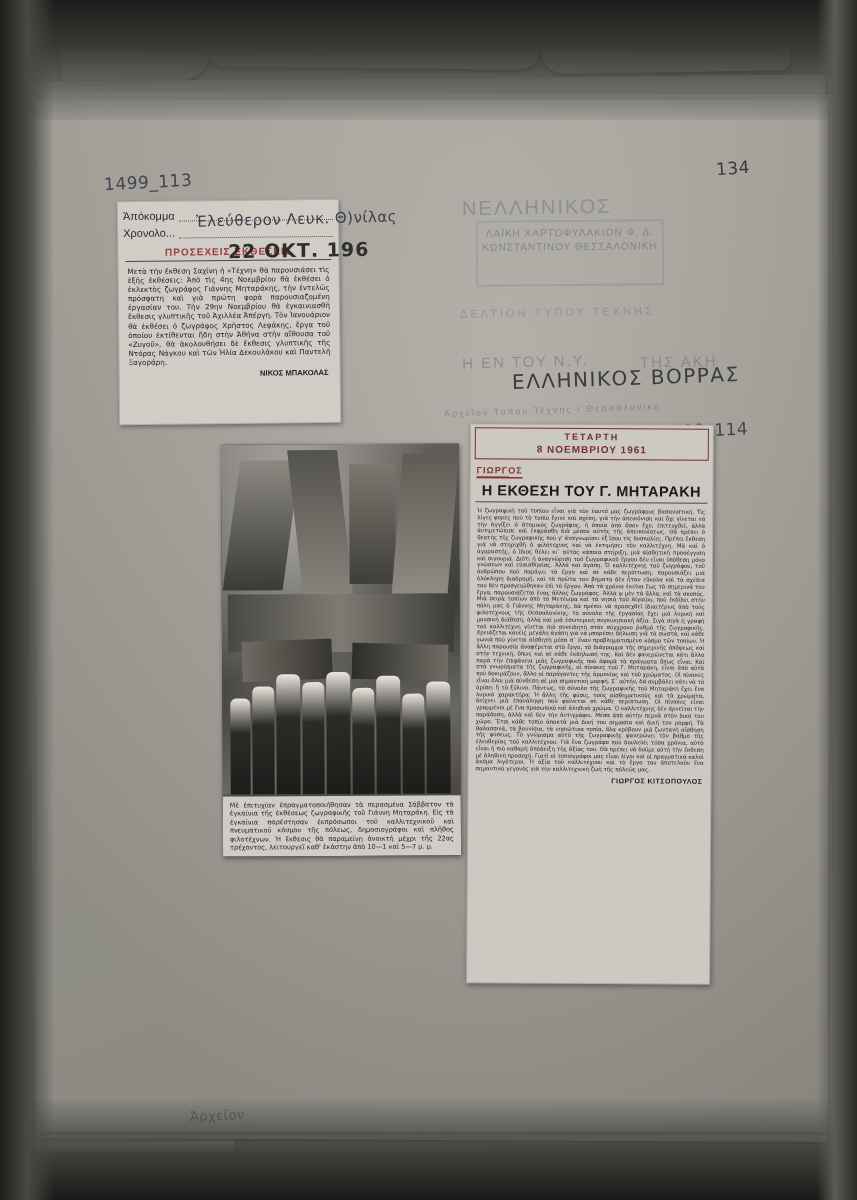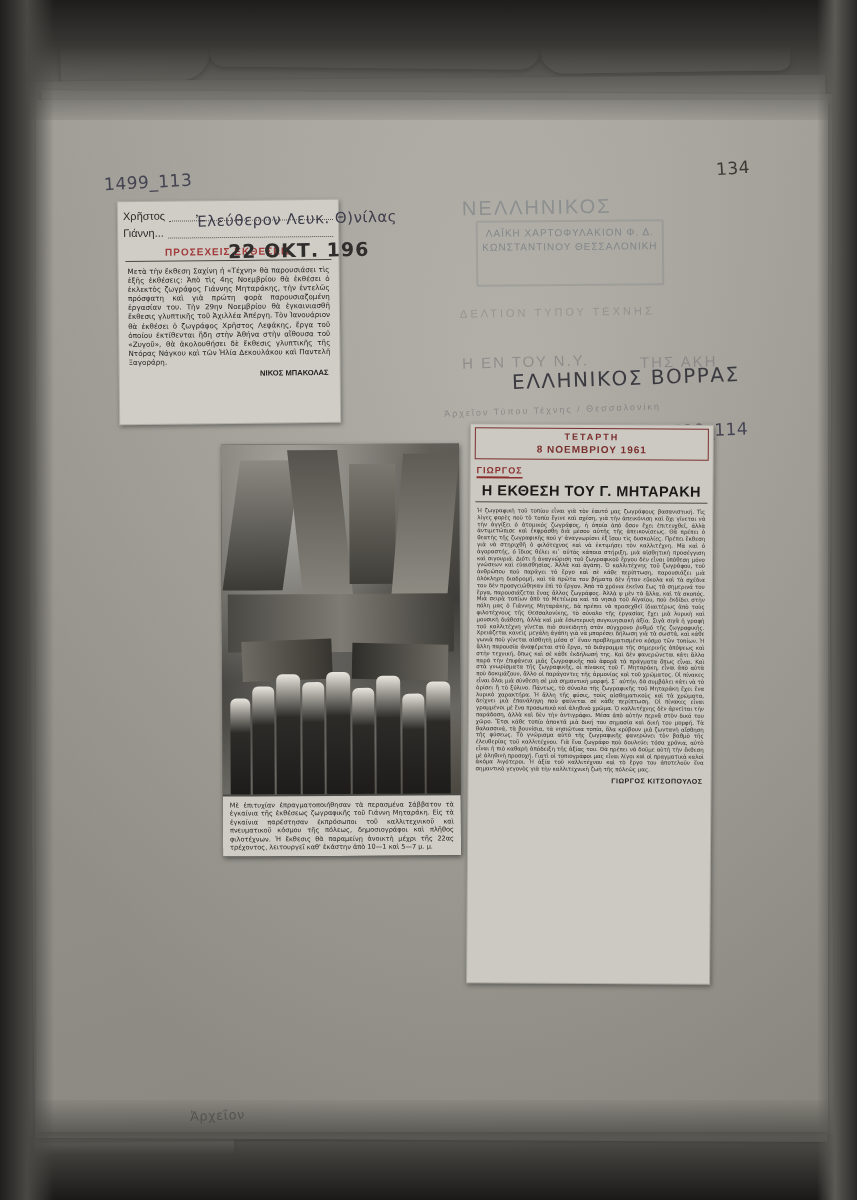--- a/index.html
+++ b/index.html
@@ -403,25 +403,25 @@
 
   <div class="stamp" id="stamp-top">ΝΕΛΛΗΝΙΚΟΣ</div>
   <div id="stamp-box">ΛΑΪΚΗ ΧΑΡΤΟΦΥΛΑΚΙΟΝ Φ. Δ. ΚΩΝΣΤΑΝΤΙΝΟΥ ΘΕΣΣΑΛΟΝΙΚΗ</div>
   <div class="stamp" id="stamp-faint-bottom">ΔΕΛΤΙΟΝ ΤΥΠΟΥ ΤΕΧΝΗΣ</div>
   <div class="stamp" id="stamp-mid-left">Η ΕΝ ΤΟΥ Ν.Υ.</div>
   <div class="stamp" id="stamp-mid-right">ΤΗΣ ΑΚΗ</div>
   <div class="stamp" id="stamp-small-left">Ἀρχεῖον Τύπου Τέχνης / Θεσσαλονίκη</div>
 
   <div id="clip-top-left">
     <div class="slip-row">
-      <span class="lbl">Χρῆστος</span>
+      <span class="lbl">Ἀπόκομμα</span>
       <span class="fill"></span>
     </div>
     <div class="slip-row">
-      <span class="lbl">Γιάννη...</span>
+      <span class="lbl">Χρονολο...</span>
       <span class="fill"></span>
     </div>
     <div id="clip-headline">ΠΡΟΣΕΧΕΙΣ ΕΚΘΕΣΕΙΣ</div>
     <div class="clip-rule"></div>
     <div id="clip-body">Μετὰ τὴν ἔκθεση Σαχίνη ἡ «Τέχνη» θὰ παρουσιάσει τὶς ἑξῆς ἐκθέσεις: Ἀπὸ τὶς 4ης Νοεμβρίου θὰ ἐκθέσει ὁ ἐκλεκτὸς ζωγράφος Γιάννης Μηταράκης, τὴν ἐντελῶς πρόσφατη καὶ γιὰ πρώτη φορὰ παρουσιαζομένη ἐργασίαν του. Τὴν 29ην Νοεμβρίου θὰ ἐγκαινιασθῆ ἔκθεσις γλυπτικῆς τοῦ Ἀχιλλέα Ἀπέργη. Τὸν Ἰανουάριον θὰ ἐκθέσει ὁ ζωγράφος Χρῆστος Λεφάκης, ἔργα τοῦ ὁποίου ἐκτίθενται ἤδη στὴν Ἀθήνα στὴν αἴθουσα τοῦ «Ζυγοῦ», θὰ ἀκολουθήσει δὲ ἔκθεσις γλυπτικῆς τῆς Ντόρας Νάγκου καὶ τῶν Ἠλία Δεκουλάκου καὶ Παντελῆ Ξαγοράρη.</div>
     <div id="clip-byline">ΝΙΚΟΣ ΜΠΑΚΟΛΑΣ</div>
   </div>
 
   <div class="hand hand-blue" id="hw-source">Ἐλεύθερον Λευκ. Θ)νίλας</div>
   <div class="hand" id="hw-date">22 ΟΚΤ. 196</div>

